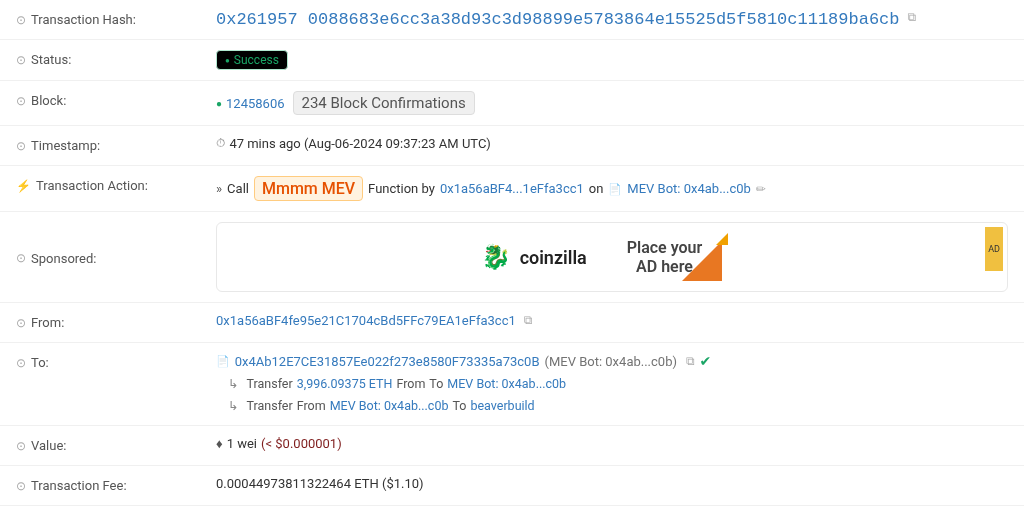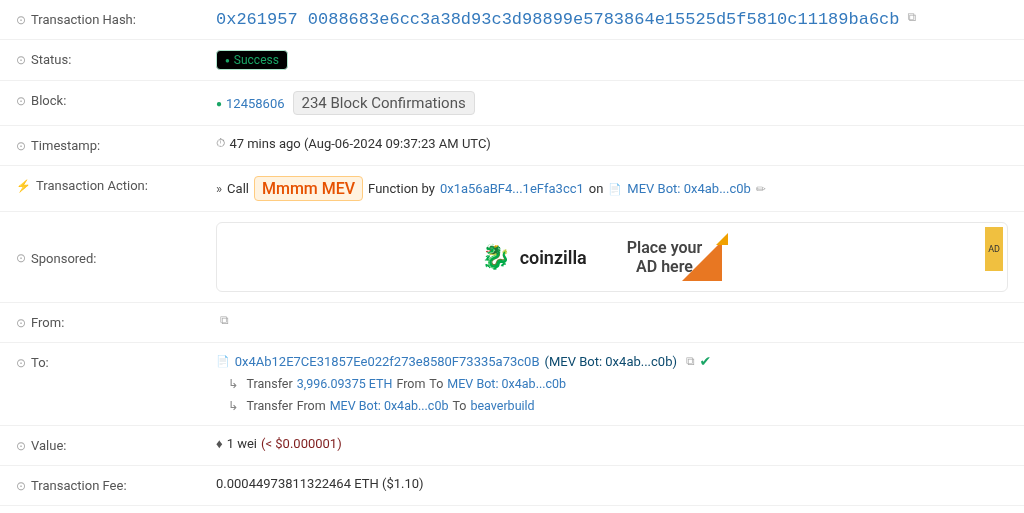--- a/index.html
+++ b/index.html
@@ -307,34 +307,35 @@
       </div>
     </div>
   </div>
 
   <div class="row">
     <div class="label-col">
       <span class="label-icon">⊙</span>
       <span>From:</span>
     </div>
     <div class="value-col">
+      <span class="link-blue">0x1a56aBF4fe95e21C1704cBd5FFc79EA1eFfa3cc1</span>
       <span class="copy-icon">⧉</span>
     </div>
   </div>
 
   <div class="row" style="align-items:flex-start; padding-bottom:12px;">
     <div class="label-col" style="padding-top:2px;">
       <span class="label-icon">⊙</span>
       <span>To:</span>
     </div>
     <div class="value-col" style="flex-direction:column; align-items:flex-start;">
       <div style="display:flex; align-items:center; gap:5px; flex-wrap:wrap;">
         <span class="contract-icon">📄</span>
         <span class="link-blue">0x4Ab12E7CE31857Ee022f273e8580F73335a73c0B</span>
-        <span style="color:#0c4a6e;">(MEV Bot: 0x4ab...c0b)</span>
+        <span style="color:#737373;">(MEV Bot: 0x4ab...c0b)</span>
         <span class="copy-icon">⧉</span>
         <span class="verified-icon">✔</span>
       </div>
       <div class="transfer-line sub-transfer">
         <span class="indent-arrow">↳</span>
         <span>Transfer</span>
         <span class="link-blue">3,996.09375 ETH</span>
         <span>From</span>
         <span>To</span>
         <span class="link-blue">MEV Bot: 0x4ab...c0b</span>

